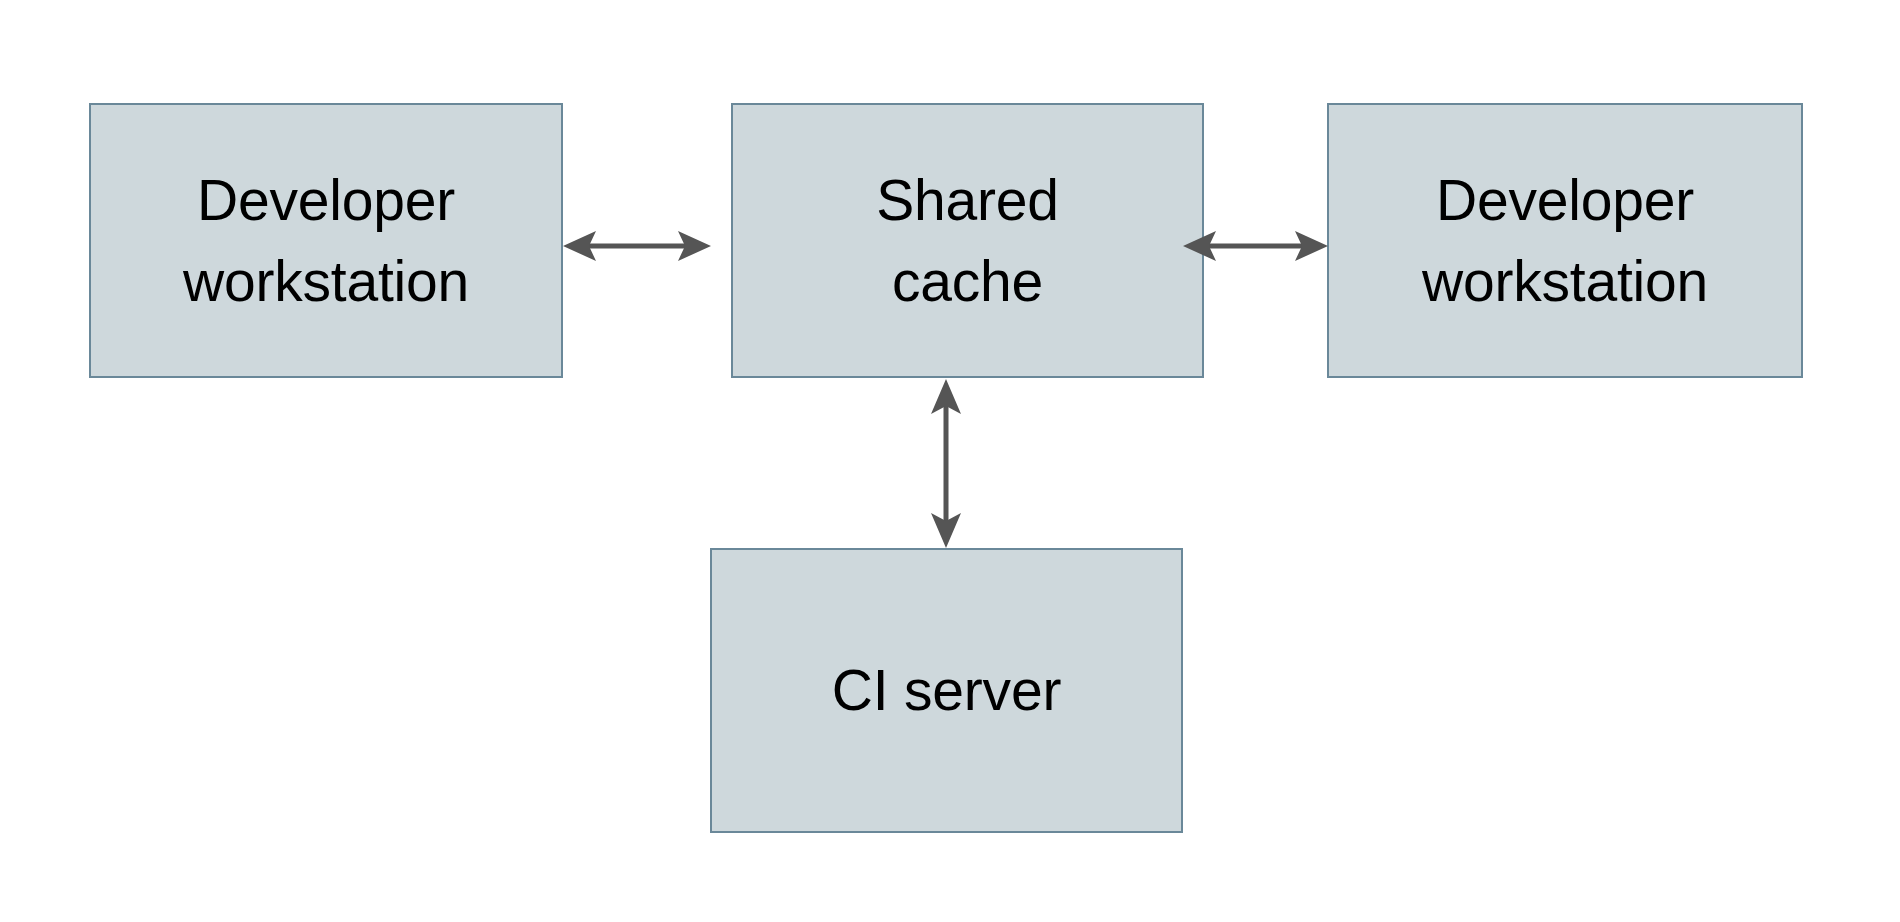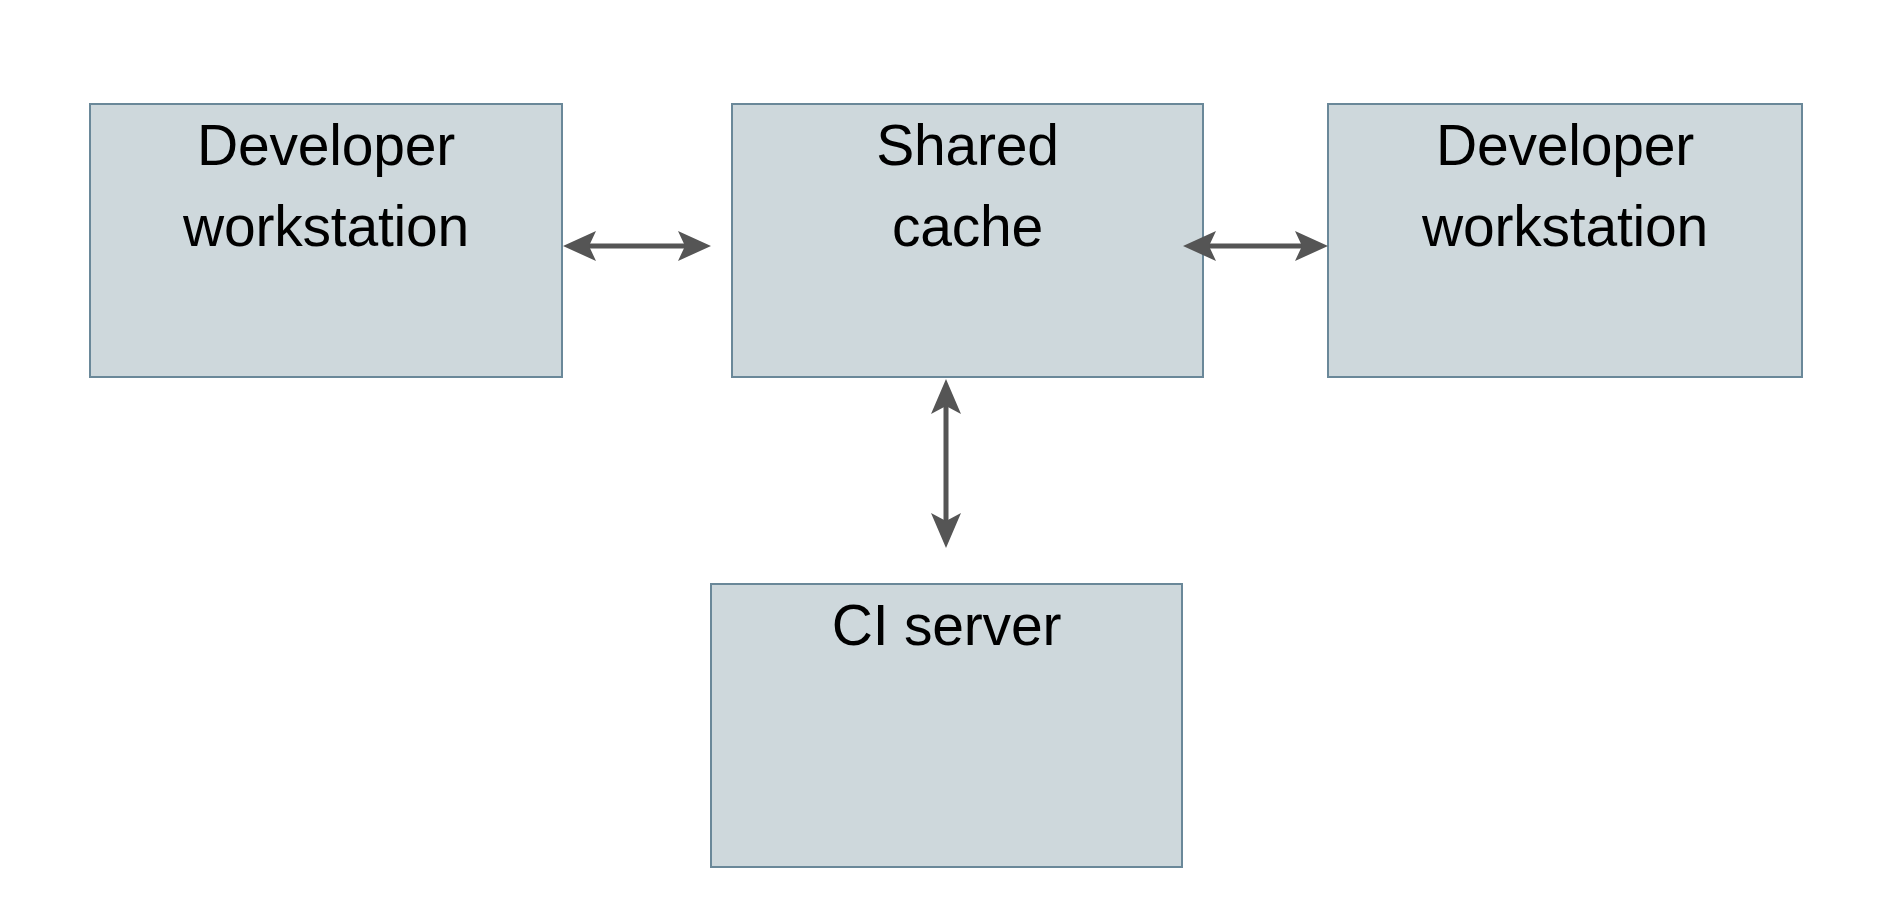--- a/index.html
+++ b/index.html
@@ -16,37 +16,38 @@
     height: 922px;
     background: #ffffff;
     overflow: hidden;
   }
   .node {
     position: absolute;
     box-sizing: border-box;
     background: #ced8dc;
     border: 2px solid #6a8899;
     display: flex;
+    align-items: center;
     justify-content: center;
   }
   .node-label {
     font-family: "Liberation Sans", sans-serif;
     font-size: 57px;
     line-height: 1.42;
     color: #000000;
     text-align: center;
     white-space: pre-line;
     letter-spacing: -0.2px;
     font-weight: 400;
   }
   
   #node-dev-left   { left: 89px;  top: 103px; width: 474px; height: 275px; }
   #node-cache      { left: 710px; top: 103px; width: 473px; height: 275px; margin-left: 21px; }
   #node-dev-right  { left: 1327px;top: 103px; width: 476px; height: 275px; }
-  #node-ci         { left: 710px; top: 548px; width: 473px; height: 285px; margin-top: 35px; }
+  #node-ci         { left: 710px; top: 548px; width: 473px; height: 285px; }
 
   .edge {
     position: absolute;
     overflow: visible;
   }
   #edge-left-cache  { left: 556px;  top: 208px; width: 162px; height: 76px; }
   #edge-cache-right { left: 1176px; top: 208px; width: 159px; height: 76px; }
   #edge-cache-ci    { left: 908px;  top: 372px; width: 76px;  height: 183px; }
 </style>
 </head>

